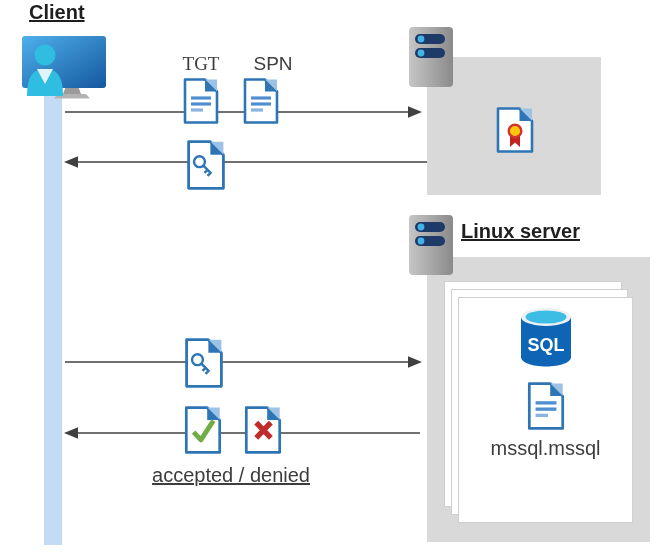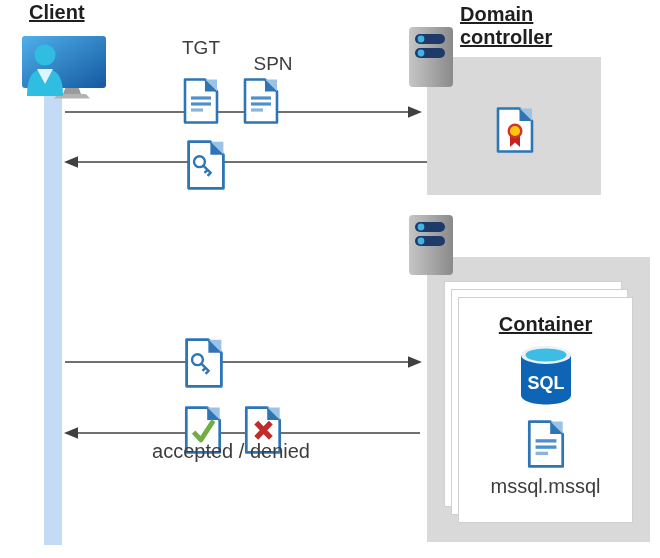--- a/index.html
+++ b/index.html
@@ -34,46 +34,45 @@
           <stop offset="1" stop-color="#8a8a8a"></stop>
       </linearGradient>
     </defs>
     <rect x="1" y="1" width="44" height="60" rx="4" fill="url(#srvg)"></rect>
     <rect x="7" y="8" width="30" height="10" rx="5" fill="#1e3a69"></rect>
     <rect x="7" y="22" width="30" height="10" rx="5" fill="#1e3a69"></rect>
     <circle cx="13" cy="13" r="3.4" fill="#41b4e6"></circle>
     <circle cx="13" cy="27" r="3.4" fill="#41b4e6"></circle>
   </svg>
 
-  <div class="abs lbl-bold" style="left:460px;top:3px;width:120px;">Domain controller</div>
 
   <svg class="abs" style="left:496px;top:107px;" width="38" height="46" viewBox="0 0 38 46">
     <path d="M2 1.5 H23.5 L36 14 V44.5 H2 Z" fill="#fff" stroke="#2e75b6" stroke-width="2.6" stroke-linejoin="round"></path>
     <path d="M23.5 1.5 L36 1.5 L36 14 Z" fill="#9cc3e5"></path>
     <path d="M23.5 1.5 L36 14 L23.5 14 Z" fill="#2e75b6"></path>
     <path d="M14 27 V40 L19 35.5 L24 40 V27 Z" fill="#c5221f"></path>
     <circle cx="19" cy="24" r="6.3" fill="#ffc60a" stroke="#d0342c" stroke-width="2.4"></circle>
   </svg>
 
   <div class="abs gray-box" style="left:427px;top:257px;width:223px;height:285px;"></div>
 
   <svg class="abs" style="left:408px;top:214px;" width="46" height="62" viewBox="0 0 46 62">
     <rect x="1" y="1" width="44" height="60" rx="4" fill="url(#srvg)"></rect>
     <rect x="7" y="8" width="30" height="10" rx="5" fill="#1e3a69"></rect>
     <rect x="7" y="22" width="30" height="10" rx="5" fill="#1e3a69"></rect>
     <circle cx="13" cy="13" r="3.4" fill="#41b4e6"></circle>
     <circle cx="13" cy="27" r="3.4" fill="#41b4e6"></circle>
   </svg>
 
+  <div class="abs lbl-bold" style="left:461px;top:220px;width:180px;">Linux server</div>
 
   <div class="abs card" style="left:444px;top:281px;width:178px;height:226px;"></div>
   <div class="abs card" style="left:451px;top:289px;width:177px;height:226px;"></div>
   <div class="abs card" style="left:458px;top:297px;width:175px;height:226px;">
 
-    <div class="lbl-bold center-text" style="margin-top:15px;">Container</div>
 
     <svg style="margin:8px auto 0 auto;" width="56" height="62" viewBox="0 0 56 62">
       <path d="M3 11 H53 V51 C53 56.5 41.8 60.5 28 60.5 C14.2 60.5 3 56.5 3 51 Z" fill="#0e65b6"></path>
       <ellipse cx="28" cy="11" rx="25" ry="9" fill="#edf1f5"></ellipse>
       <ellipse cx="28" cy="11" rx="20.5" ry="6.6" fill="#3dbde4"></ellipse>
       <text x="28" y="45" text-anchor="middle" font-size="18" font-weight="bold" fill="#ffffff">SQL</text>
     </svg>
 
     <svg style="margin:14px auto 0 auto;" width="38" height="48" viewBox="0 0 36 46">
       <path d="M2 1.5 H22 L34 13.5 V44.5 H2 Z" fill="#fff" stroke="#2e75b6" stroke-width="2.6" stroke-linejoin="round"></path>
@@ -116,21 +115,21 @@
       </linearGradient>
     </defs>
     <polygon points="58,52 70,52 73,60 55,60" fill="#9b9b9b"></polygon>
     <polygon points="50,60 78,60 82,64.5 46,64.5" fill="#b3b3b3"></polygon>
     <rect x="14" y="2" width="84" height="52" rx="3" fill="url(#mong)"></rect>
     <path d="M19 62 C19 42 25 35 37 35 C49 35 55 42 55 62 Z" fill="#2fbde2"></path>
     <polygon points="29,35 45,35 37,50" fill="#dff4fb"></polygon>
     <circle cx="37" cy="21" r="10.5" fill="#2fbde2"></circle>
   </svg>
 
-  <div class="abs lbl-sm center-text" style="left:180px;top:37px;width:42px;">TGT</div>
+  <div class="abs lbl-sm center-text" style="left:180px;top:53px;width:42px;font-family:Liberation Serif, serif;">TGT</div>
   <div class="abs lbl-sm center-text" style="left:228px;top:53px;width:42px;margin-left:24px;">SPN</div>
 
   <svg class="abs" style="left:183px;top:78px;" width="36" height="46" viewBox="0 0 36 46">
     <path d="M2 1.5 H22 L34 13.5 V44.5 H2 Z" fill="#fff" stroke="#2e75b6" stroke-width="2.6" stroke-linejoin="round"></path>
     <path d="M22 1.5 L34 1.5 L34 13.5 Z" fill="#9cc3e5"></path>
     <path d="M22 1.5 L34 13.5 L22 13.5 Z" fill="#2e75b6"></path>
     <line x1="8" y1="20" x2="28" y2="20" stroke="#4f8fd0" stroke-width="3.2"></line>
     <line x1="8" y1="26" x2="28" y2="26" stroke="#4f8fd0" stroke-width="3.2"></line>
     <line x1="8" y1="32" x2="20" y2="32" stroke="#8ab4e0" stroke-width="3.2"></line>
   </svg>
@@ -171,15 +170,15 @@
     <path d="M9 25 L16 32.5 L28 14" stroke="#70ad47" stroke-width="4.6" fill="none" stroke-linejoin="round"></path>
   </svg>
 
   <svg class="abs" style="left:244px;top:406px;" width="38" height="48" viewBox="0 0 36 46">
     <path d="M2 1.5 H22 L34 13.5 V44.5 H2 Z" fill="#fff" stroke="#2e75b6" stroke-width="2.6" stroke-linejoin="round"></path>
     <path d="M22 1.5 L34 1.5 L34 13.5 Z" fill="#9cc3e5"></path>
     <path d="M22 1.5 L34 13.5 L22 13.5 Z" fill="#2e75b6"></path>
     <path d="M11.5 16 L25.5 30.5 M25.5 16 L11.5 30.5" stroke="#c02b2b" stroke-width="5.2"></path>
   </svg>
 
-  <div class="abs lbl center-text" style="left:120px;top:440px;width:222px;">accepted / denied</div>
+  <div class="abs lbl center-text" style="left:120px;top:464px;width:222px;text-decoration:underline;">accepted / denied</div>
 
 </div>
 
 </body></html>

